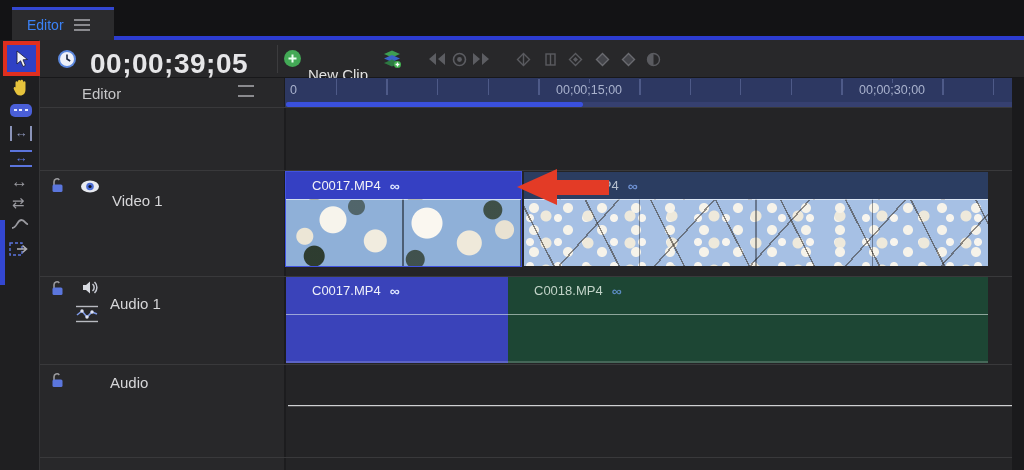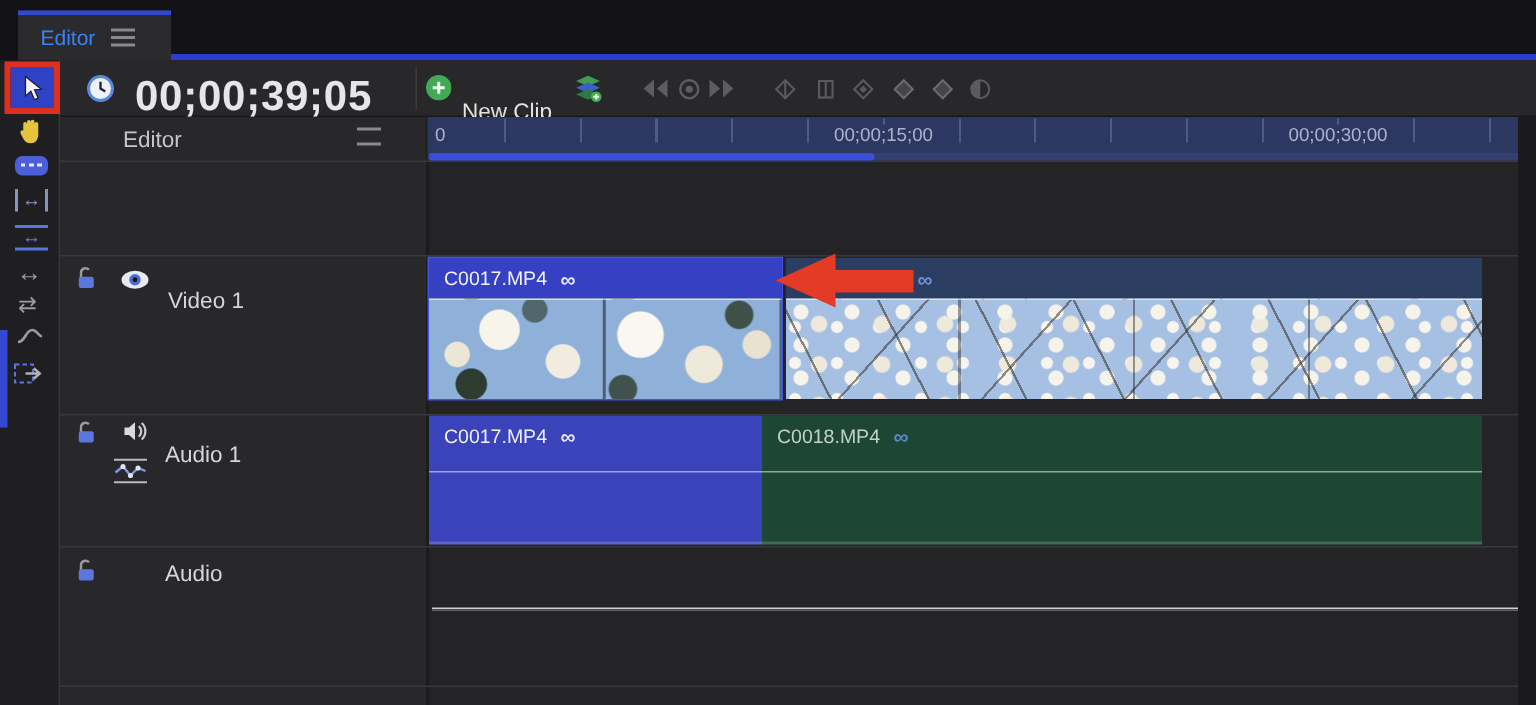--- a/index.html
+++ b/index.html
@@ -57,21 +57,21 @@
   .vsep { left:284px; top:78px; width:2px; height:392px; background:#1c1c1e; }
   .ruler { left:285px; top:78px; width:727px; height:29px; background:#2d3862; }
   .ruler-ticks { left:287px; top:79px; width:715px; height:16px;
     background:repeating-linear-gradient(90deg, transparent 0 49px, #4e5a88 49px 50.5px); }
   .ruler-label { font-size:12.5px; color:#a9b2cd; background:#2d3862; padding:0 3px; }
   .scroll-rest { left:583px; top:102px; width:429px; height:5px; background:#364070; }
   .scrollbar { left:286px; top:102px; width:297px; height:5px; background:#3a50dc; border-radius:2px; z-index:6; }
 
   
   .clip { position:absolute; z-index:4; }
-  .clip-header { position:absolute; left:0; top:0; right:0; height:27px; display:flex; align-items:center; gap:9px; padding-left:10px; }
+  .clip-header { position:absolute; left:0; top:0; right:0; height:27px; display:flex; align-items:center; gap:9px; padding-left:26px; }
   .clip-name { font-size:13px; white-space:nowrap; }
   .link-icon { font-size:14px; font-weight:bold; line-height:10px; }
   .vclip1 { left:286px; top:172px; width:235px; height:94px; outline:1px solid #4153e0; }
   .vclip1 .clip-header { background:#3540c3; }
   .vclip1 .clip-name { color:#f2f2f7; } .vclip1 .link-icon { color:#dfe6ff; }
   .vclip2 { left:524px; top:172px; width:464px; height:94px; }
   .vclip2 .clip-header { background:#2b3d61; }
   .vclip2 .clip-name { color:#b6c0ce; } .vclip2 .link-icon { color:#6f92d4; }
   .thumbs { position:absolute; left:0; top:27px; right:0; bottom:0; border-top:1px solid rgba(255,255,255,.6); }
   .blossom-close {

